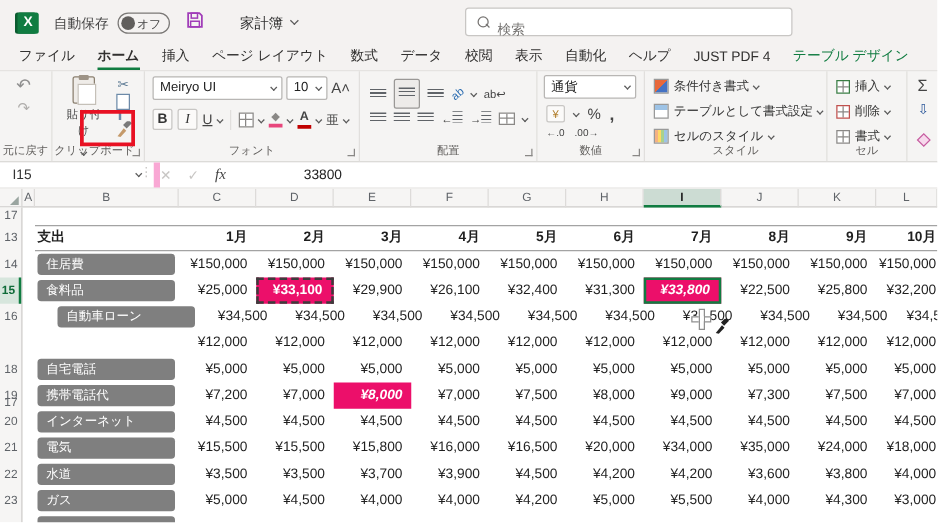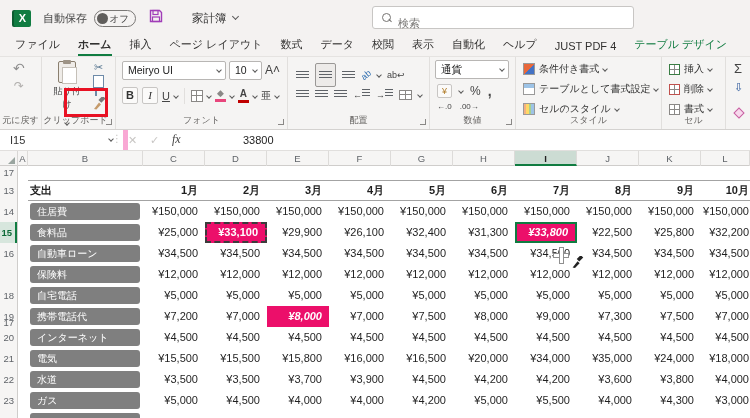--- a/index.html
+++ b/index.html
@@ -360,35 +360,34 @@
         <span class="vcell copied" style="left: 205px; width: 62px; padding-right: 7px; background: rgb(236, 15, 106);">¥33,100</span>
         <span class="vcell" style="left: 267px; width: 62px; padding-right: 7px;">¥29,900</span>
         <span class="vcell" style="left: 329px; width: 62px; padding-right: 7px;">¥26,100</span>
         <span class="vcell" style="left: 391px; width: 62px; padding-right: 7px;">¥32,400</span>
         <span class="vcell" style="left: 453px; width: 62px; padding-right: 7px;">¥31,300</span>
         <span class="vcell active" style="left: 515px; width: 62px; padding-right: 7px; background: rgb(236, 15, 106);">¥33,800</span>
         <span class="vcell" style="left: 577px; width: 62px; padding-right: 7px;">¥22,500</span>
         <span class="vcell" style="left: 639px; width: 62px; padding-right: 7px;">¥25,800</span>
         <span class="vcell" style="left: 701px; width: 52px; padding-right: 4px;">¥32,200</span>
       </div>
-      <div style="position: absolute; left: 0px; right: 0px; height: 21px; top: 92px;">
+      <div style="position: absolute; left: 16px; right: 0px; height: 21px; top: 92px;">
         <div class="pill">自動車ローン</div>
         <span class="vcell" style="left: 143px; width: 62px; padding-right: 7px;">¥34,500</span>
         <span class="vcell" style="left: 205px; width: 62px; padding-right: 7px;">¥34,500</span>
         <span class="vcell" style="left: 267px; width: 62px; padding-right: 7px;">¥34,500</span>
         <span class="vcell" style="left: 329px; width: 62px; padding-right: 7px;">¥34,500</span>
         <span class="vcell" style="left: 391px; width: 62px; padding-right: 7px;">¥34,500</span>
         <span class="vcell" style="left: 453px; width: 62px; padding-right: 7px;">¥34,500</span>
         <span class="vcell" style="left: 515px; width: 62px; padding-right: 7px;">¥34,500</span>
         <span class="vcell" style="left: 577px; width: 62px; padding-right: 7px;">¥34,500</span>
         <span class="vcell" style="left: 639px; width: 62px; padding-right: 7px;">¥34,500</span>
         <span class="vcell" style="left: 701px; width: 52px; padding-right: 4px;">¥34,500</span>
       </div>
       <div style="position: absolute; left: 0px; right: 0px; height: 21px; top: 113px;">
-        <div class="pill">保険料</div>
         <span class="vcell" style="left: 143px; width: 62px; padding-right: 7px;">¥12,000</span>
         <span class="vcell" style="left: 205px; width: 62px; padding-right: 7px;">¥12,000</span>
         <span class="vcell" style="left: 267px; width: 62px; padding-right: 7px;">¥12,000</span>
         <span class="vcell" style="left: 329px; width: 62px; padding-right: 7px;">¥12,000</span>
         <span class="vcell" style="left: 391px; width: 62px; padding-right: 7px;">¥12,000</span>
         <span class="vcell" style="left: 453px; width: 62px; padding-right: 7px;">¥12,000</span>
         <span class="vcell" style="left: 515px; width: 62px; padding-right: 7px;">¥12,000</span>
         <span class="vcell" style="left: 577px; width: 62px; padding-right: 7px;">¥12,000</span>
         <span class="vcell" style="left: 639px; width: 62px; padding-right: 7px;">¥12,000</span>
         <span class="vcell" style="left: 701px; width: 52px; padding-right: 4px;">¥12,000</span>

